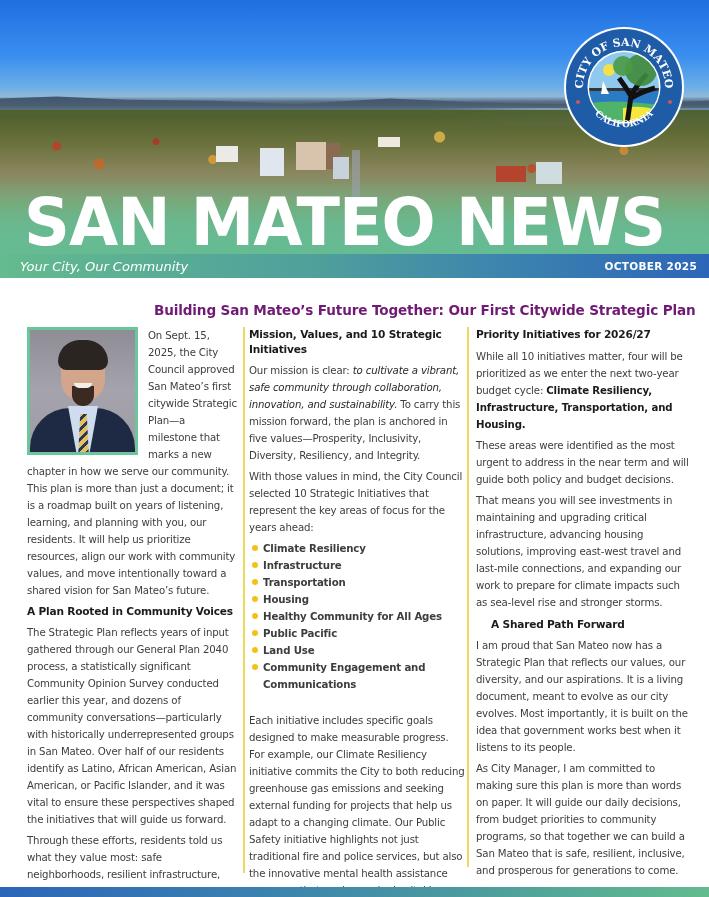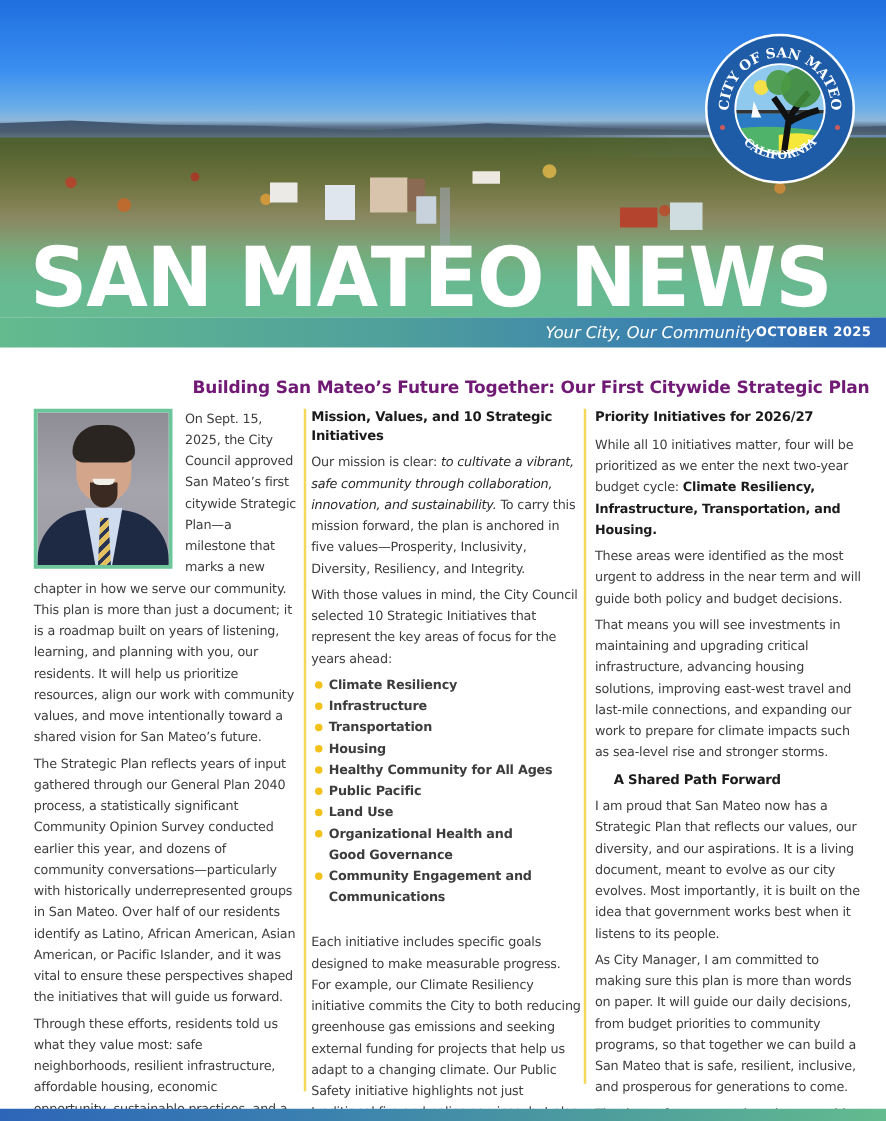--- a/index.html
+++ b/index.html
@@ -56,21 +56,21 @@
     transform: scaleX(0.965); transform-origin: left top;
   }
 
   
   .seal { position: absolute; left: 563px; top: 26px; width: 122px; height: 122px; }
 
   
   .banner {
     position: absolute; left: 0; top: 254px; width: 709px; height: 24px;
     background: linear-gradient(90deg, #63bb8e 0%, #4f9f9c 45%, #3a80b0 75%, #2d65b8 100%);
-    display: flex; align-items: center; justify-content: flex-end; padding: 0 12px 0 20px;
+    display: flex; align-items: center; justify-content: space-between; padding: 0 12px 0 20px;
   }
   .tagline { font-style: italic; color: #ffffff; font-size: 13px; font-family: "DejaVu Sans", sans-serif; }
   .issue-date { color: #ffffff; font-size: 10.5px; font-weight: bold; letter-spacing: .3px; font-family: "DejaVu Sans", sans-serif; }
 
   
   .headline {
     position: absolute; left: 154px; top: 302px; width: 550px;
     color: #701a75; font-weight: bold; font-size: 13.6px; white-space: nowrap;
     font-family: "DejaVu Sans", sans-serif; letter-spacing: -0.15px;
   }
@@ -175,37 +175,37 @@
   <div class="photo">
     <div class="suit"></div>
     <div class="shirt"></div>
     <div class="tie"></div>
     <div class="face"></div>
     <div class="hair"></div>
     <div class="beard"></div>
     <div class="smile"></div>
   </div>
   <p>On Sept. 15, 2025, the City Council approved San Mateo’s first citywide Strategic Plan—a milestone that marks a new chapter in how we serve our community. This plan is more than just a document; it is a roadmap built on years of listening, learning, and planning with you, our residents. It will help us prioritize resources, align our work with community values, and move intentionally toward a shared vision for San Mateo’s future.</p>
+  <h3 style="margin-top:5px;">A Plan Rooted in Community Voices</h3>
   <p>The Strategic Plan reflects years of input gathered through our General Plan 2040 process, a statistically significant Community Opinion Survey conducted earlier this year, and dozens of community conversations—particularly with historically underrepresented groups in San Mateo. Over half of our residents identify as Latino, African American, Asian American, or Pacific Islander, and it was vital to ensure these perspectives shaped the initiatives that will guide us forward.</p>
   <p>Through these efforts, residents told us what they value most: safe neighborhoods, resilient infrastructure, affordable housing, economic opportunity, sustainable practices, and a government that listens and responds. These priorities became the backbone of the Strategic Plan.</p>
 </div>
 
 <div class="col col2">
   <h3>Mission, Values, and 10 Strategic Initiatives</h3>
   <p><span>Our mission is clear: </span><i>to cultivate a vibrant, safe community through collaboration, innovation, and sustainability.</i><span> To carry this mission forward, the plan is anchored in five values—Prosperity, Inclusivity, Diversity, Resiliency, and Integrity.</span></p>
   <p>With those values in mind, the City Council selected 10 Strategic Initiatives that represent the key areas of focus for the years ahead:</p>
   <ul class="initiatives">
     <li>Climate Resiliency</li>
     <li>Infrastructure</li>
     <li>Transportation</li>
     <li>Housing</li>
     <li>Healthy Community for All Ages</li>
     <li>Public Pacific</li>
     <li>Land Use</li>
-    <li style="padding-right:30px;">Organizational Health and Good Governance</li>
     <li style="padding-right:30px;">Community Engagement and Communications</li>
   </ul>
   <p>Each initiative includes specific goals designed to make measurable progress. For example, our Climate Resiliency initiative commits the City to both reducing greenhouse gas emissions and seeking external funding for projects that help us adapt to a changing climate. Our Public Safety initiative highlights not just traditional fire and police services, but also the innovative mental health assistance programs that are increasingly vital in serving our community.</p>
 </div>
 
 <div class="col col3">
   <h3 style="margin-bottom:6px;">Priority Initiatives for 2026/27</h3>
   <p><span>While all 10 initiatives matter, four will be prioritized as we enter the next two-year budget cycle: </span><b>Climate Resiliency, Infrastructure, Transportation, and Housing.</b></p>
   <p>These areas were identified as the most urgent to address in the near term and will guide both policy and budget decisions.</p>
   <p>That means you will see investments in maintaining and upgrading critical infrastructure, advancing housing solutions, improving east-west travel and last-mile connections, and expanding our work to prepare for climate impacts such as sea-level rise and stronger storms.</p>

